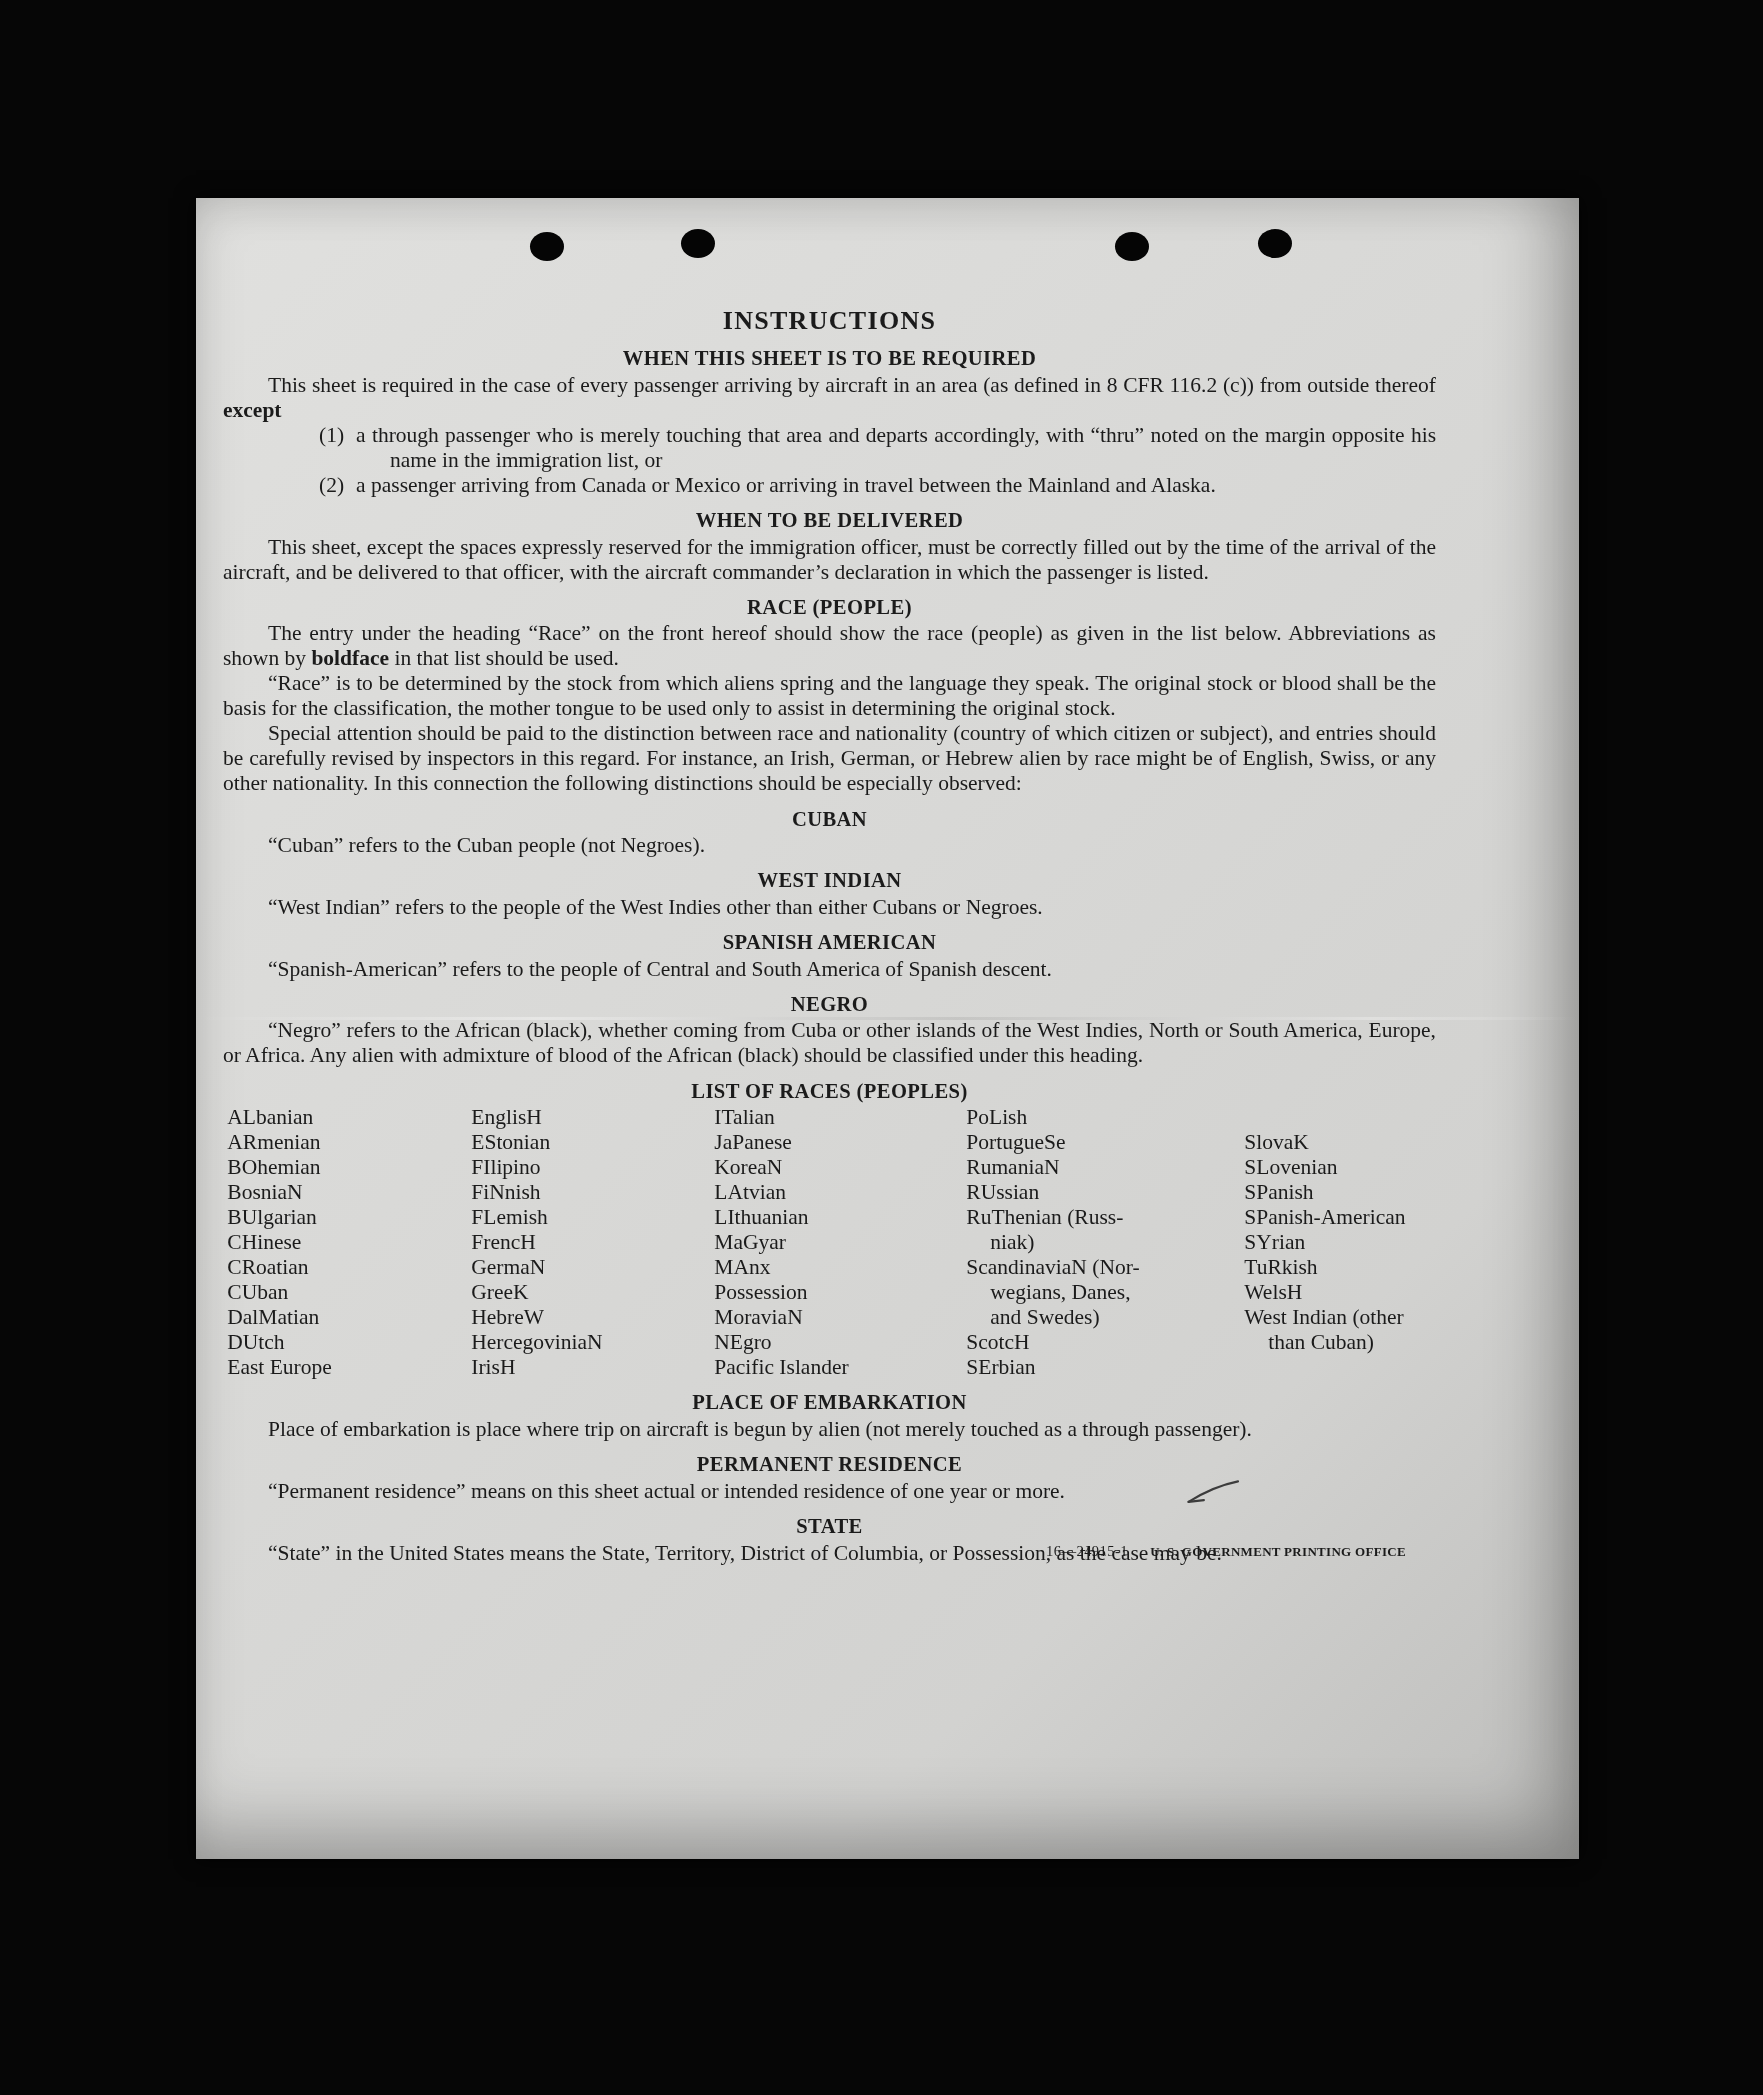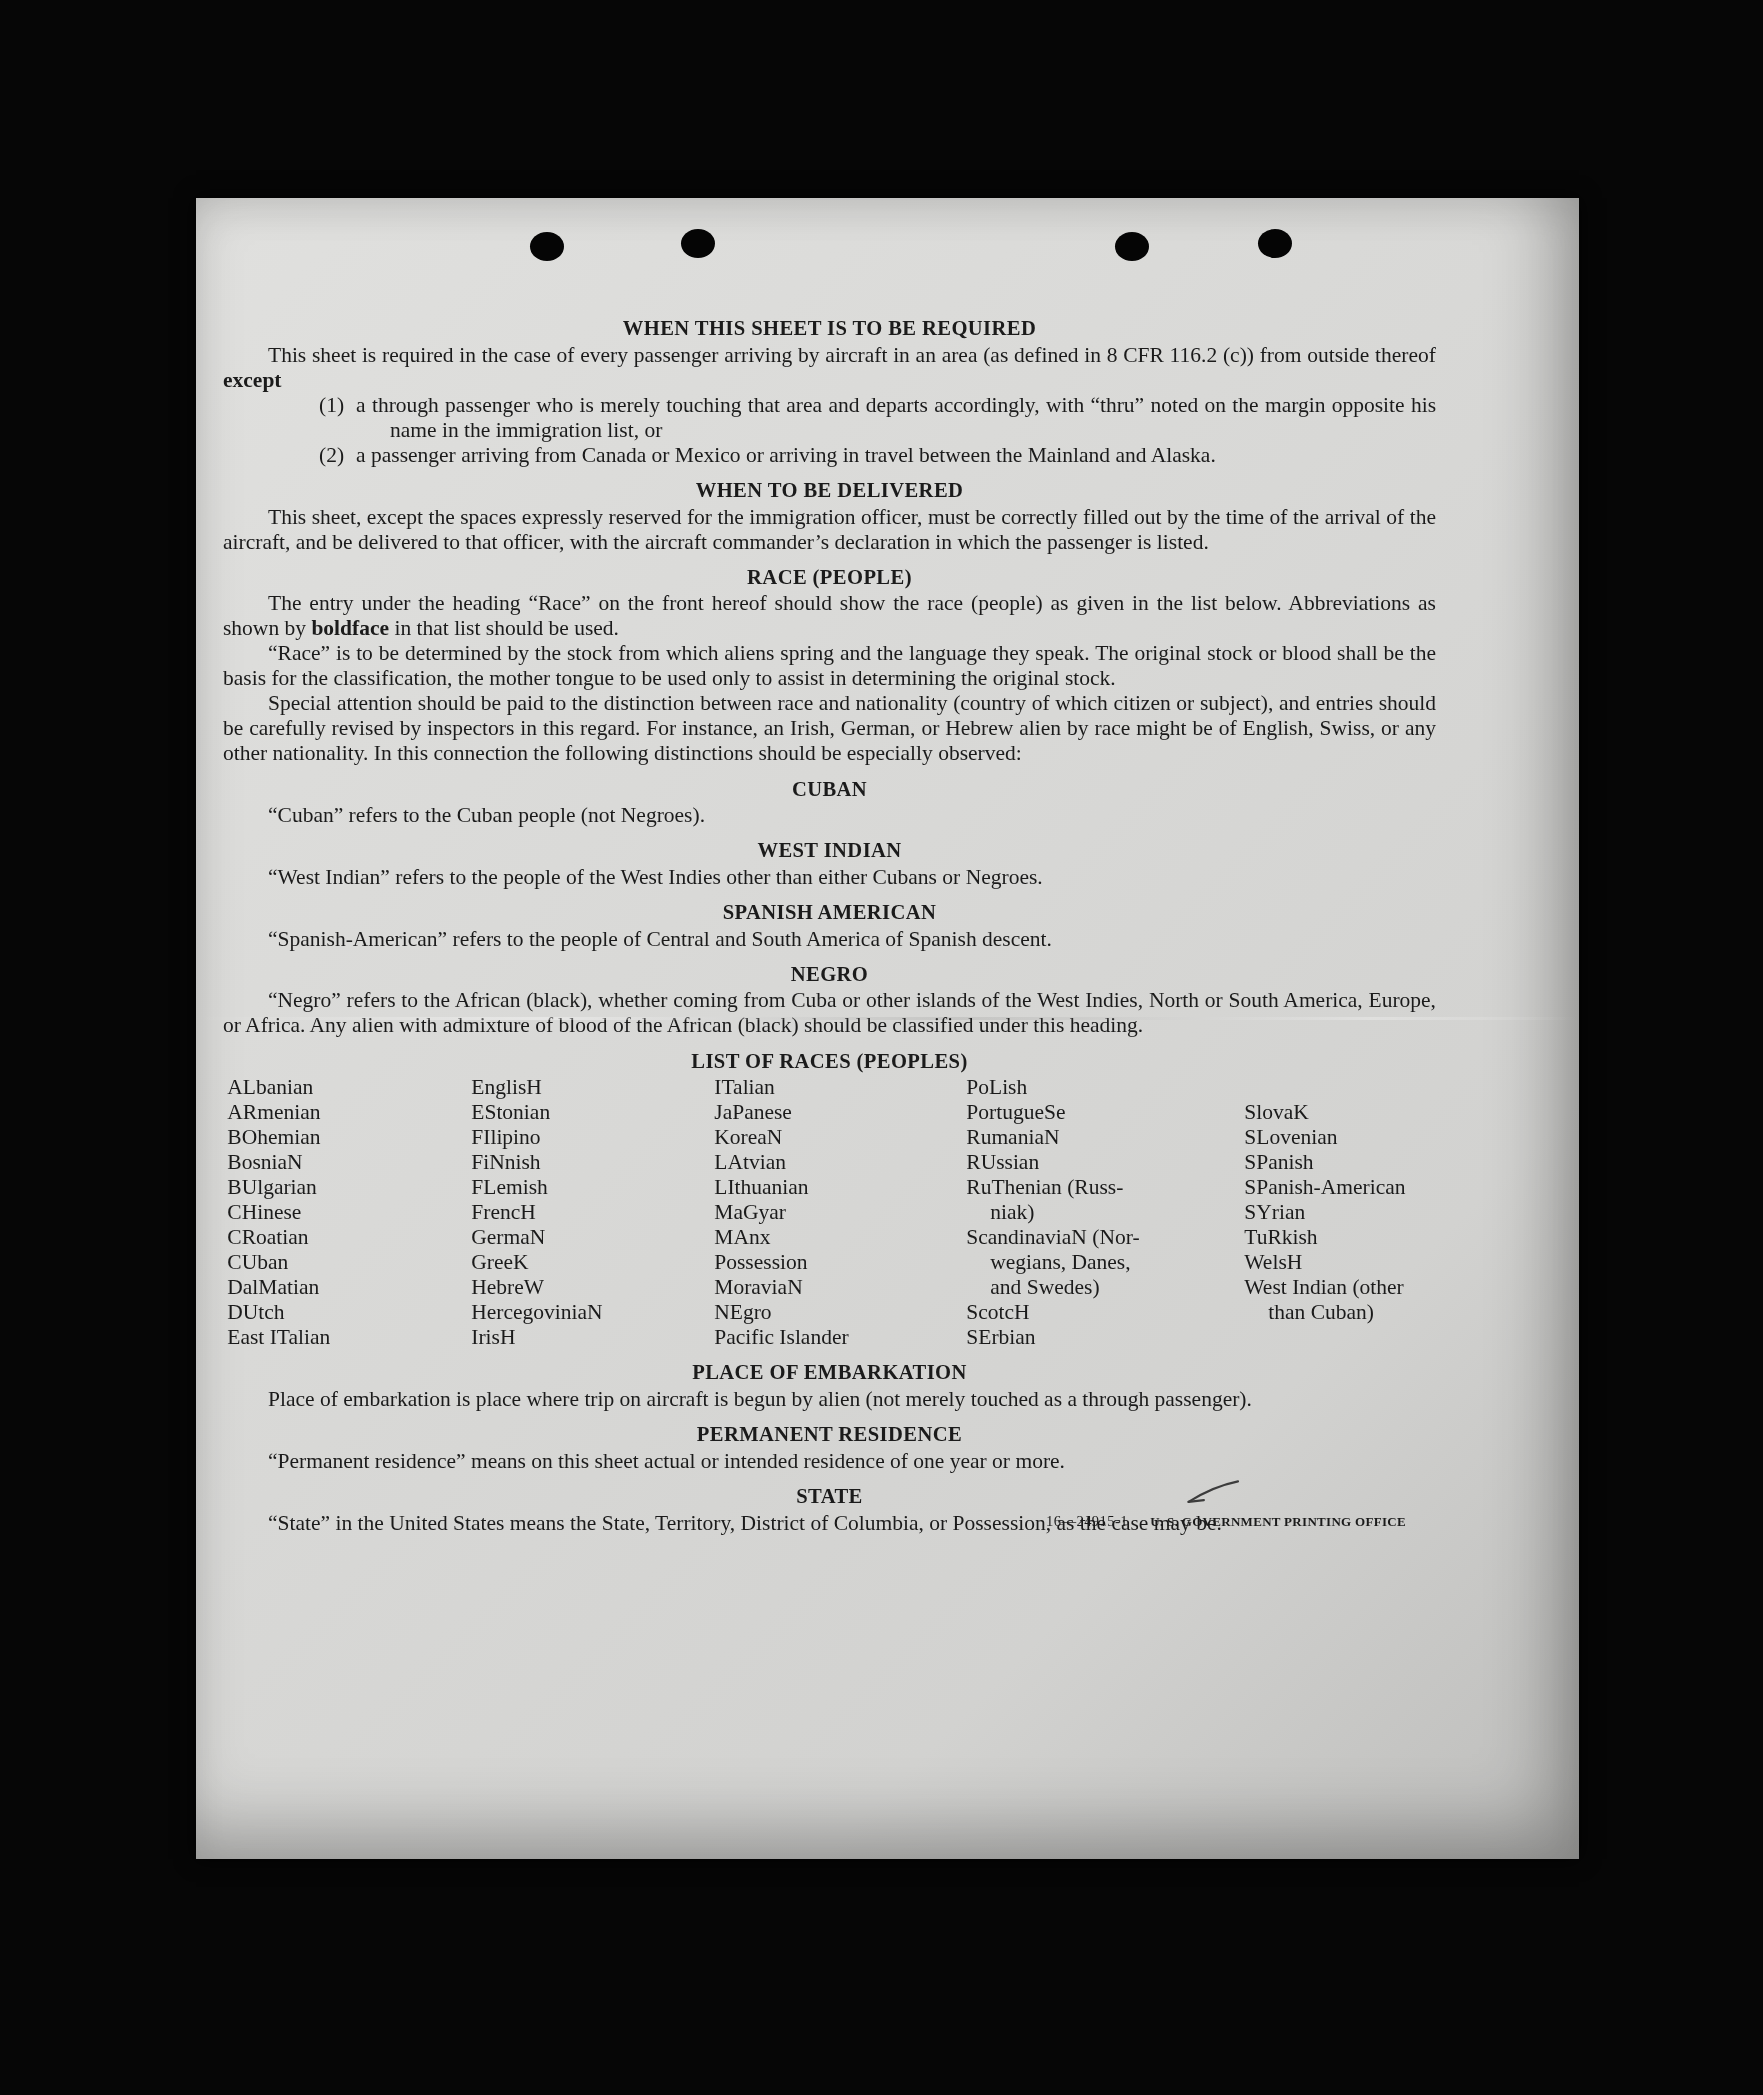--- a/index.html
+++ b/index.html
@@ -72,20 +72,21 @@
 <body>
 
 <div class="paper">
 
   <span class="hole h1"></span>
   <span class="hole h2"></span>
   <span class="hole h3"></span>
   <span class="hole h4"></span>
   <span class="fold"></span>
 
+  <h1 class="title">INSTRUCTIONS</h1>
 
   <h2 class="sect">WHEN THIS SHEET IS TO BE REQUIRED</h2>
   <p class="para indent"><span>This sheet is required in the case of every passenger arriving by aircraft in an area (as defined in 8 CFR 116.2 (c)) from outside thereof </span><b>except</b></p>
   <div class="numlist">
     <p class="numitem"><span class="num">(1)</span><span>a through passenger who is merely touching that area and departs accordingly, with “thru” noted on the margin opposite his name in the immigration list, or</span></p>
     <p class="numitem"><span class="num">(2)</span><span>a passenger arriving from Canada or Mexico or arriving in travel between the Mainland and Alaska.</span></p>
   </div>
 
   <h2 class="sect">WHEN TO BE DELIVERED</h2>
   <p class="para indent">This sheet, except the spaces expressly reserved for the immigration officer, must be correctly filled out by the time of the arrival of the aircraft, and be delivered to that officer, with the aircraft commander’s declaration in which the passenger is listed.</p>
@@ -113,21 +114,21 @@
       <div class="rline">ALbanian</div>
       <div class="rline">ARmenian</div>
       <div class="rline">BOhemian</div>
       <div class="rline">BosniaN</div>
       <div class="rline">BUlgarian</div>
       <div class="rline">CHinese</div>
       <div class="rline">CRoatian</div>
       <div class="rline">CUban</div>
       <div class="rline">DalMatian</div>
       <div class="rline">DUtch</div>
-      <div class="rline">East ITalian</div>
+      <div class="rline">East Europe</div>
     </div>
     <div class="rcol1">
       <div class="rline">EnglisH</div>
       <div class="rline">EStonian</div>
       <div class="rline">FIlipino</div>
       <div class="rline">FiNnish</div>
       <div class="rline">FLemish</div>
       <div class="rline">FrencH</div>
       <div class="rline">GermaN</div>
       <div class="rline">GreeK</div>

